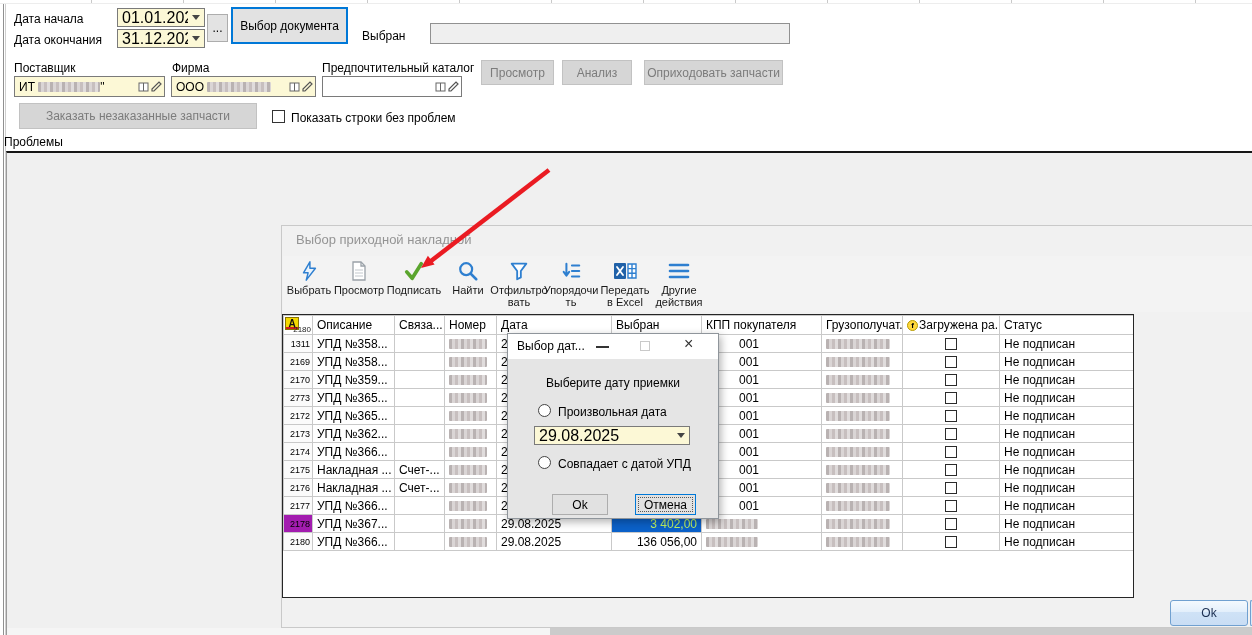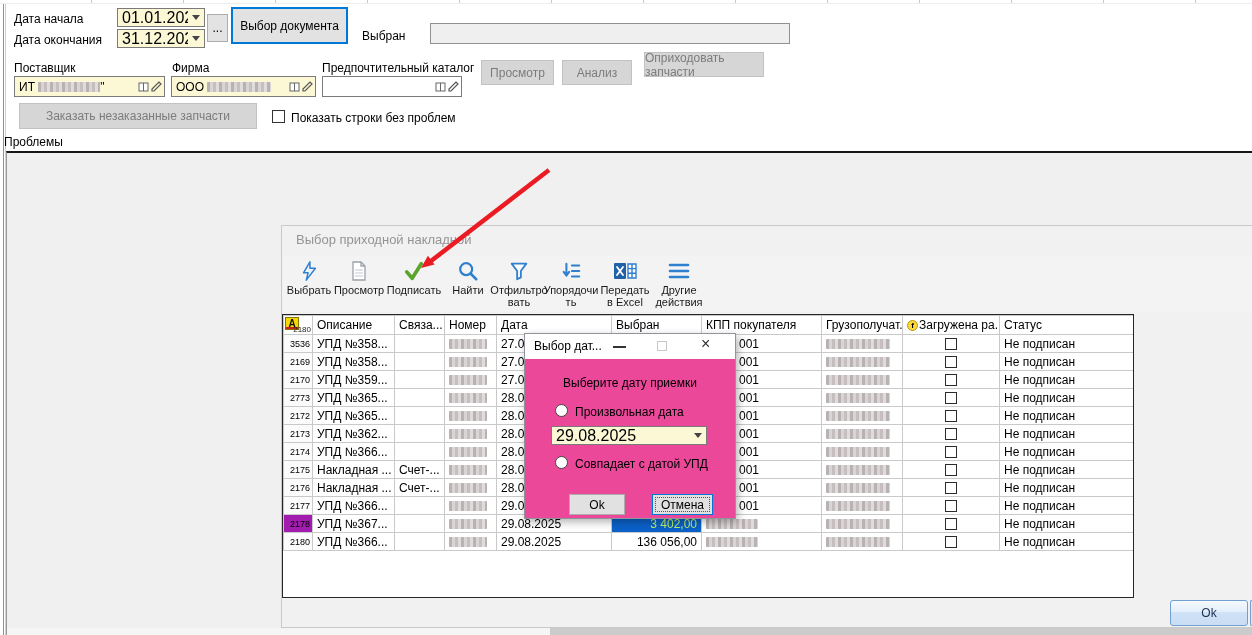--- a/index.html
+++ b/index.html
@@ -73,21 +73,21 @@
   .cb{display:inline-block;width:12px;height:12px;border:1px solid #2b2b2b;background:#fff;vertical-align:middle}
 
   
   #okbtn{left:1170px;top:600px;width:78px;height:26px;border-radius:3px;z-index:3;
     background:linear-gradient(#f4f9fe,#e3effb 45%,#cfe2f6 46%,#c9ddf4);
     border:1px solid #70a0d0;display:flex;align-items:center;justify-content:center;color:#1c2f52}
   #okbtn2{left:1250px;top:600px;width:2px;height:26px;border-radius:3px 0 0 3px;z-index:3;
     background:#dcebf9;border:1px solid #70a0d0;border-right:none}
 
   
-  #modal{left:524px;top:333px;width:212px;height:186px;background:#ec4899;border:1px solid #8f959b;
+  #modal{left:507px;top:333px;width:212px;height:186px;background:#e5e5e5;border:1px solid #8f959b;
          box-shadow:2px 3px 8px rgba(0,0,0,.3);z-index:10}
   #mtitlebar{position:absolute;left:0;top:0;right:0;height:25px;background:#fff}
   #mtitle{position:absolute;left:9px;top:5px;font-size:12px}
   .mmin{position:absolute;left:88px;top:12px;width:13px;border-top:2px solid #333}
   .mmax{position:absolute;left:132px;top:7px;width:10px;height:10px;border:1px solid #c9c9c9}
   .mclose{position:absolute;left:176px;top:1px;font-size:16px;color:#333}
   #mprompt{position:absolute;left:0;top:42px;width:100%;text-align:center}
   .radio{position:absolute;width:13px;height:13px;border:1px solid #444;border-radius:50%;background:#fff}
   #mcombo{left:26px;top:92px;width:156px}
   .mbtn{position:absolute;top:160px;height:21px;background:#e1e1e1;border:1px solid #adadad;
@@ -165,21 +165,21 @@
     <span>
         <svg width="11" height="11" viewBox="0 0 11 11">
           <path d="M1 10 L3 10 L10 3 L8 1 L1 8 Z" fill="none" stroke="#555" stroke-width="1.2"></path>
         </svg>
       </span>
   </span>
 </div>
 
 <div class="btn disabled" style="left:481px;top:60px;width:73px;height:25px">Просмотр</div>
 <div class="btn disabled" style="left:562px;top:60px;width:70px;height:25px">Анализ</div>
-<div class="btn disabled" style="left:644px;top:52px;width:120px;height:25px">Оприходовать запчасти</div>
+<div class="btn disabled" style="left:644px;top:60px;width:139px;height:25px">Оприходовать запчасти</div>
 <div class="btn disabled" style="left:19px;top:103px;width:238px;height:26px">Заказать незаказанные запчасти</div>
 <span class="cbbox" style="left:272px;top:110px"></span>
 <span class="lbl" style="left:291px;top:111px">Показать строки без проблем</span>
 <span class="lbl" style="left:4px;top:135px">Проблемы</span>
 
 <div id="panel" class="abs"></div>
 <div id="hscroll" class="abs">
   <div id="hthumb"></div>
 </div>
 
@@ -291,21 +291,21 @@
         <th>Дата</th>
         <th>Выбран</th>
         <th>КПП покупателя</th>
         <th>Грузополучат...</th>
         <th><span class="fbadge">f</span><span>Загружена ра...</span></th>
         <th>Статус</th>
       </tr>
     </thead>
     <tbody id="tbody">
         <tr>
-          <td class="num">3536</td>
+          <td class="num">1311</td>
           <td>УПД №358...</td>
           <td></td>
           <td><span class="blur w38"></span></td>
           <td>27.08.2025</td>
           <td class="sum"></td>
           <td><span class="kpptail">001</span></td>
           <td><span class="blur w64"></span></td>
           <td class="ctr"><span class="cb"></span></td>
           <td>Не подписан</td>
         </tr>

